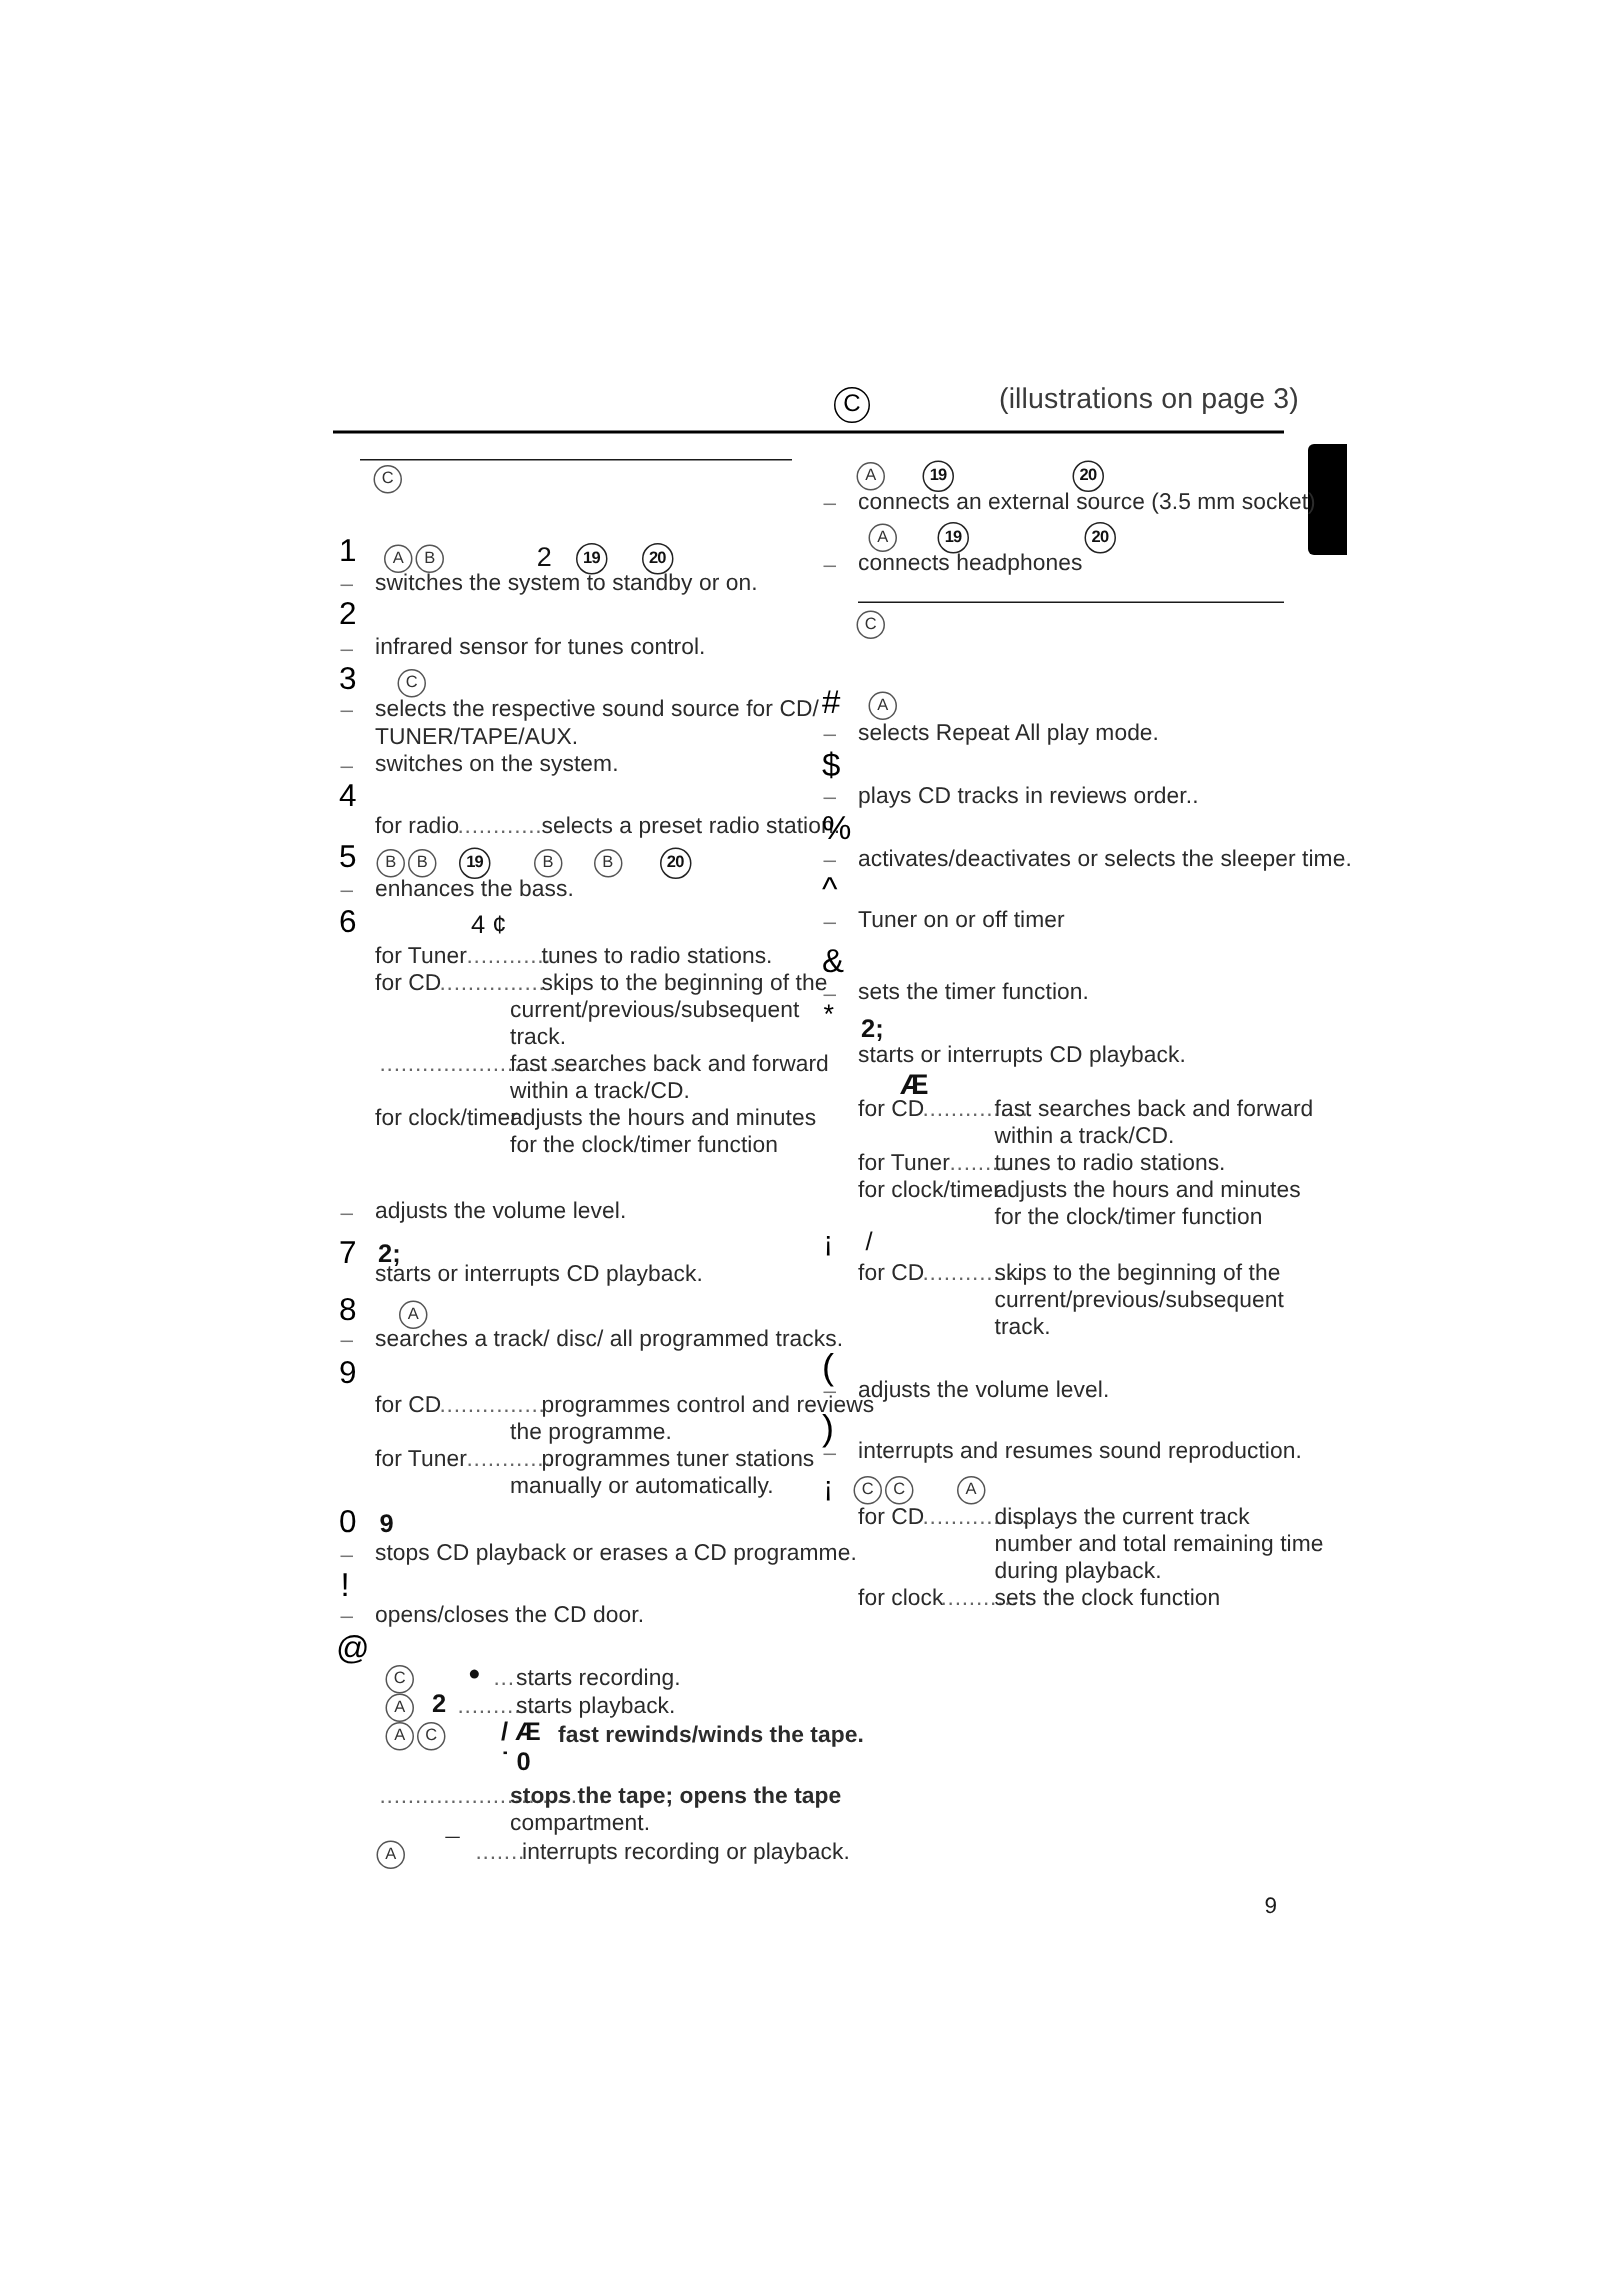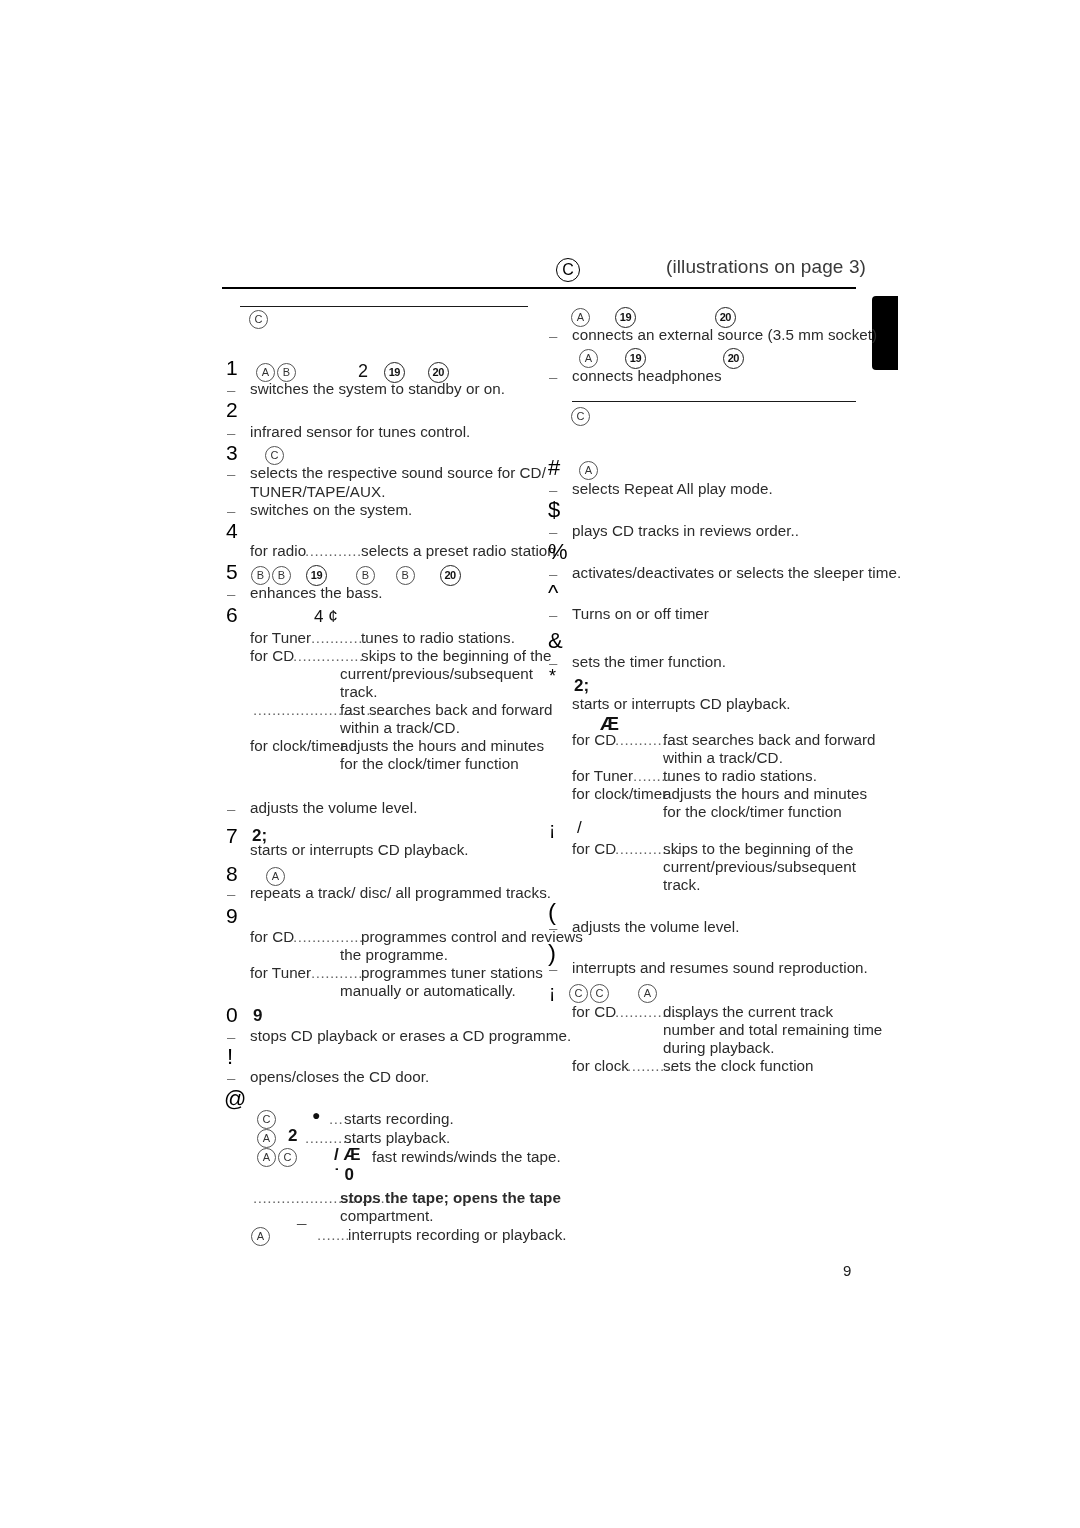--- a/index.html
+++ b/index.html
@@ -143,21 +143,21 @@
 
   <div class="marker" style="left:226px;top:824px;">7</div>
   <div class="glyph b" style="left:252px;top:826px;">2;</div>
   <div class="txt" style="left:250px;top:841px;">starts or interrupts CD playback.</div>
 
   <div class="marker" style="left:226px;top:862px;">8</div>
   <div class="abs" style="left:265px;top:867px;">
     <span class="cg">A</span>
   </div>
   <div class="dash" style="left:227px;top:885px;">–</div>
-  <div class="txt" style="left:250px;top:884px;">repeats a track/ disc/ all programmed tracks.</div>
+  <div class="txt" style="left:250px;top:884px;">searches a track/ disc/ all programmed tracks.</div>
 
   <div class="marker" style="left:226px;top:904px;">9</div>
   <div class="txt" style="left:250px;top:928px;">for CD</div>
   <div class="txt dots" style="left:293px;top:928px;">...............</div>
   <div class="txt" style="left:361px;top:928px;">programmes control and reviews</div>
   <div class="txt" style="left:340px;top:946px;">the programme.</div>
   <div class="txt" style="left:250px;top:964px;">for Tuner</div>
   <div class="txt dots" style="left:311px;top:964px;">............</div>
   <div class="txt" style="left:361px;top:964px;">programmes tuner stations</div>
   <div class="txt" style="left:340px;top:982px;">manually or automatically.</div>
@@ -179,21 +179,21 @@
 
   <div class="abs" style="left:256px;top:1129px;"><span class="cg">A</span></div>
   <div class="glyph b" style="left:288px;top:1126px;">2</div>
   <div class="txt dots" style="left:305px;top:1129px;">............</div>
   <div class="txt" style="left:344px;top:1129px;">starts playback.</div>
 
   <div class="abs" style="left:256px;top:1148px;">
     <span class="cg">A</span><span class="cg">C</span>
   </div>
   <div class="glyph b" style="left:334px;top:1145px;">/ Æ</div>
-  <div class="txt" style="left:372px;top:1148px;">fast rewinds/winds the tape.</div>
+  <div class="txt" style="left:372px;top:1148px;font-weight:bold;">fast rewinds/winds the tape.</div>
 
   <div class="glyph b" style="left:334px;top:1165px;">˙  0</div>
 
   <div class="txt dots" style="left:253px;top:1189px;">................................</div>
   <div class="txt" style="left:340px;top:1189px;font-weight:bold;">stops the tape; opens the tape</div>
   <div class="txt" style="left:340px;top:1207px;">compartment.</div>
 
   <div class="abs" style="left:250px;top:1227px;"><span class="cg">A</span></div>
   <div class="glyph" style="left:297px;top:1222px;">¯</div>
   <div class="txt dots" style="left:317px;top:1226px;">.......</div>
@@ -232,21 +232,21 @@
   <div class="marker sym" style="left:548px;top:497px;">$</div>
   <div class="dash" style="left:549px;top:523px;">–</div>
   <div class="txt" style="left:572px;top:522px;">plays CD tracks in reviews order..</div>
 
   <div class="marker sym" style="left:548px;top:539px;">%</div>
   <div class="dash" style="left:549px;top:565px;">–</div>
   <div class="txt" style="left:572px;top:564px;">activates/deactivates or selects the sleeper time.</div>
 
   <div class="marker sym" style="left:548px;top:580px;">^</div>
   <div class="dash" style="left:549px;top:606px;">–</div>
-  <div class="txt" style="left:572px;top:605px;">Turns on or off timer</div>
+  <div class="txt" style="left:572px;top:605px;">Tuner on or off timer</div>
 
   <div class="marker sym" style="left:548px;top:628px;">&amp;</div>
   <div class="dash" style="left:549px;top:654px;">–</div>
   <div class="txt" style="left:572px;top:653px;">sets the timer function.</div>
 
   <div class="marker sym" style="left:549px;top:666px;font-size:18px;">*</div>
   <div class="glyph b" style="left:574px;top:676px;">2;</div>
   <div class="txt" style="left:572px;top:695px;">starts or interrupts CD playback.</div>
   <div class="glyph b" style="left:600px;top:713px;font-size:19px;">Æ</div>
   <div class="txt" style="left:572px;top:731px;">for CD</div>

